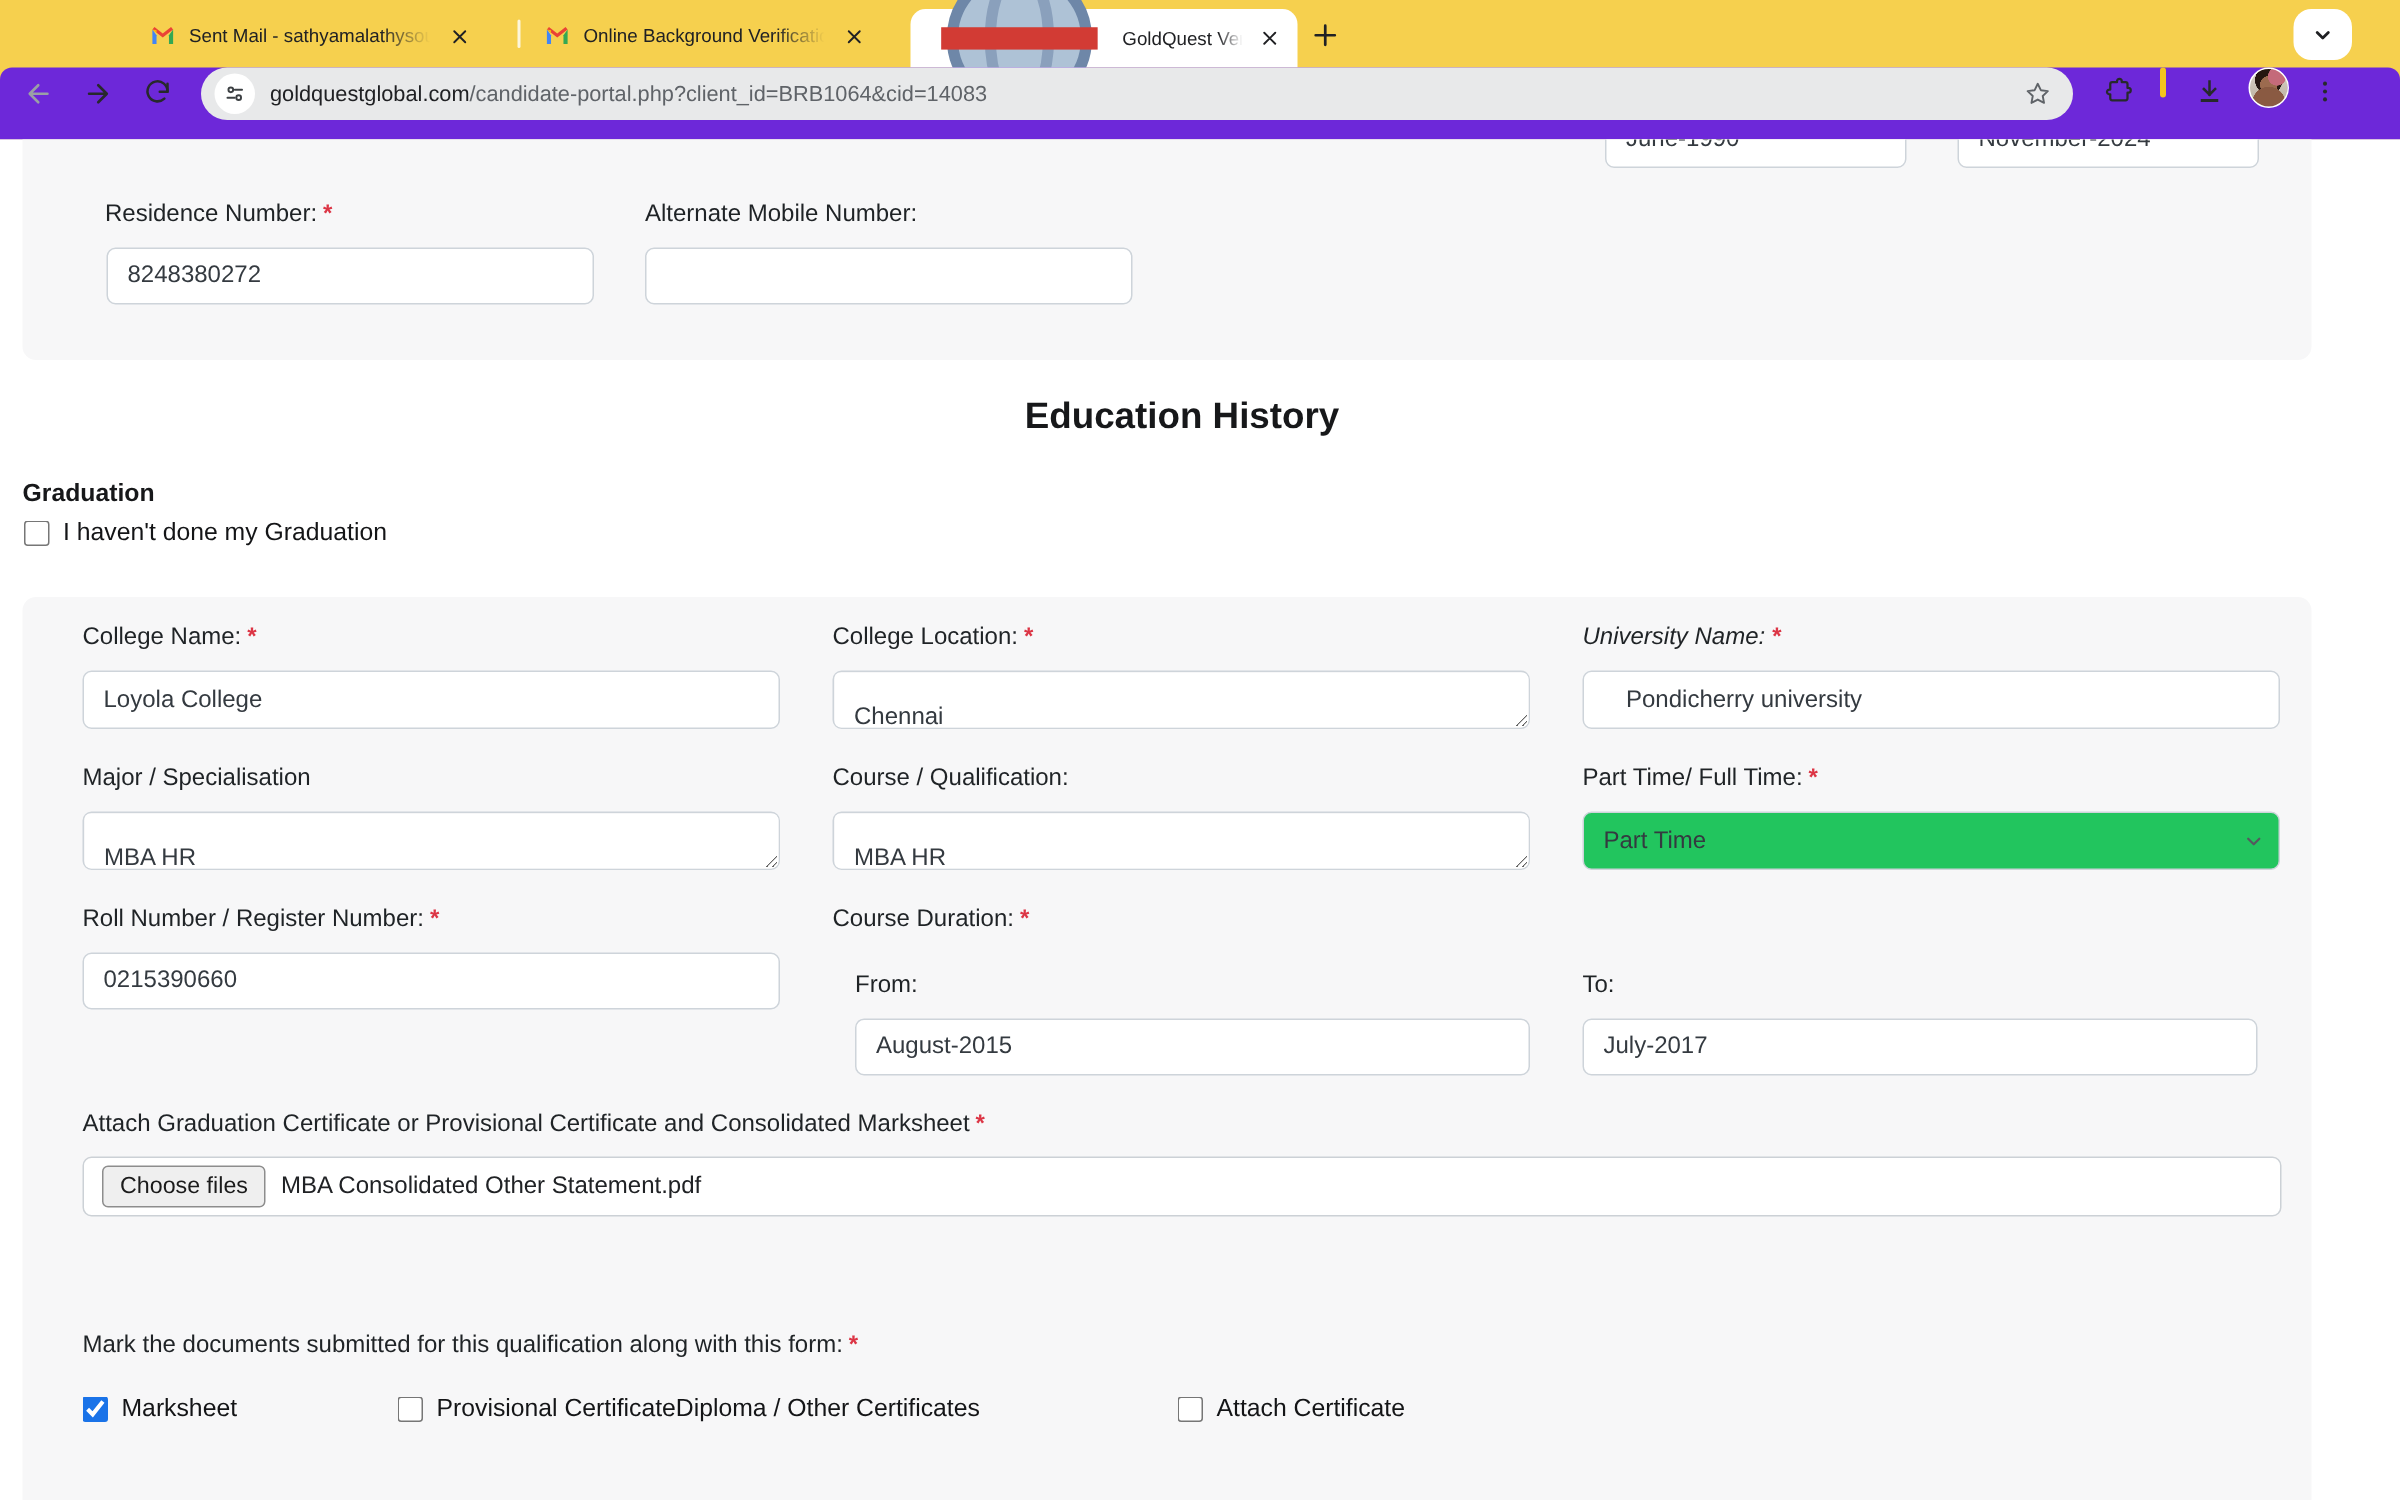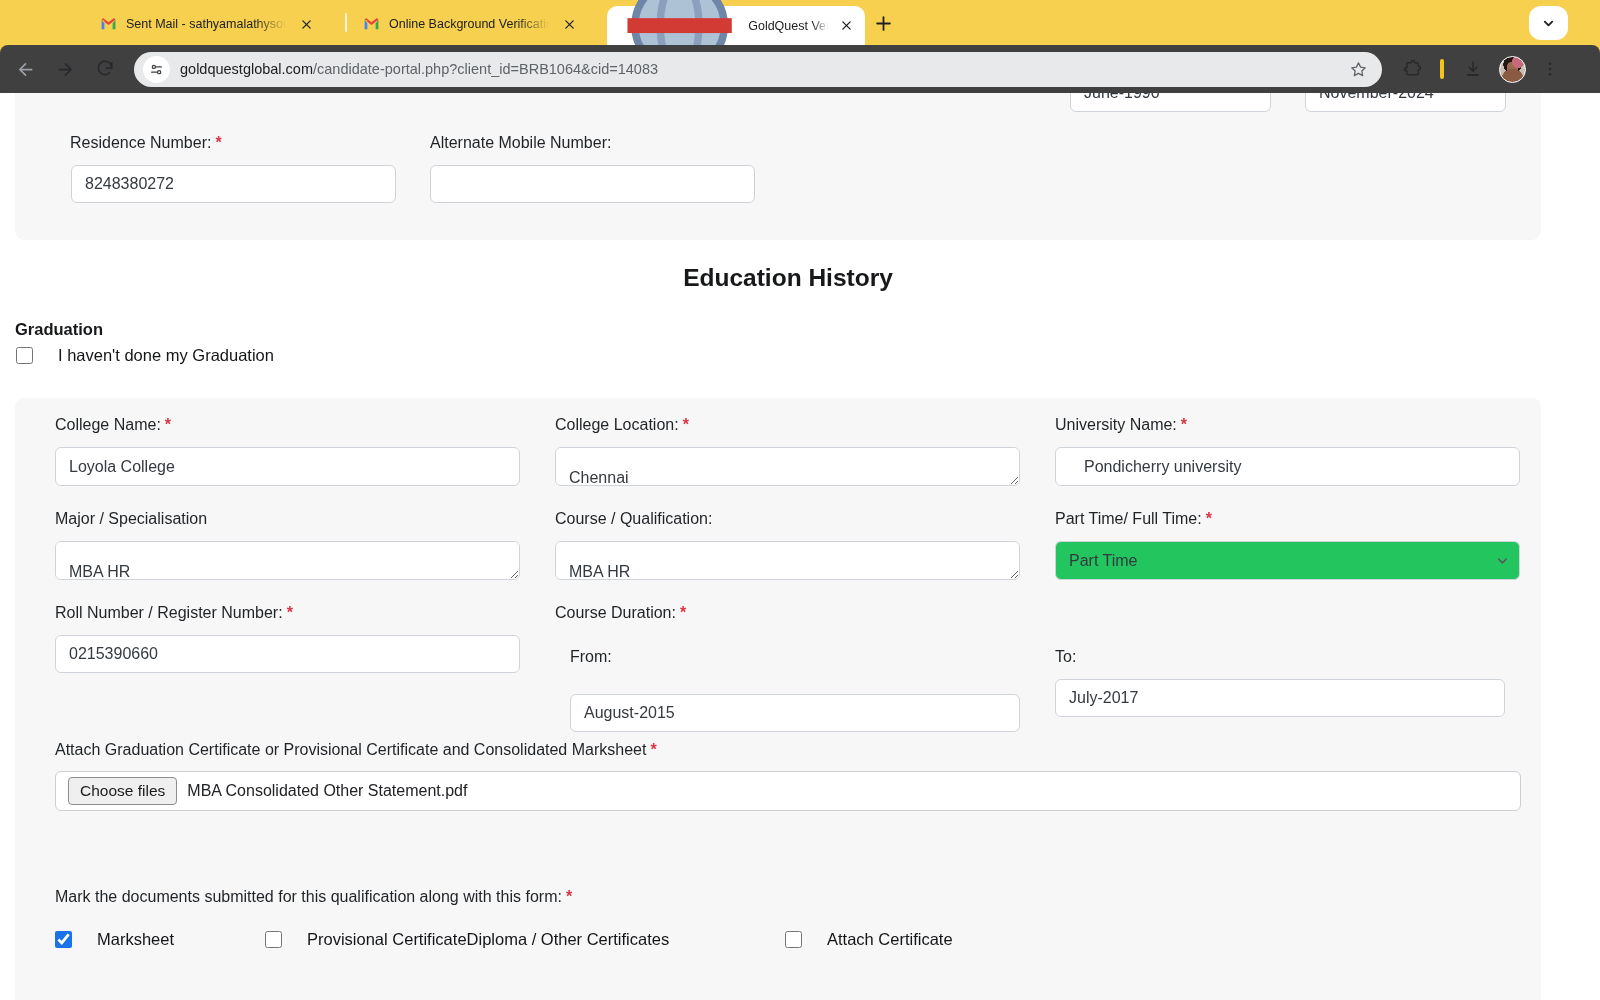--- a/index.html
+++ b/index.html
@@ -16,21 +16,21 @@
     -webkit-mask-image:linear-gradient(90deg,#000 78%,transparent 98%);
     mask-image:linear-gradient(90deg,#000 78%,transparent 98%); }
   .tab-close { width:17px; height:17px; margin-left:8px; display:flex; align-items:center; justify-content:center; border-radius:50%; flex:0 0 auto; cursor:pointer; }
   .tab-inactive-1 { left:100px; width:236px; }
   .tab-inactive-2 { left:363px; width:236px; }
   .tab-sep { position:absolute; left:345px; top:13px; width:2px; height:19px; background:rgba(255,255,255,.8); border-radius:1px; }
   .tab-active { position:absolute; left:607px; top:6px; width:258px; height:39px; background:#fff; border-radius:10px 10px 0 0; display:flex; align-items:center; padding:0 10px 0 13px; }
   .newtab-btn { position:absolute; left:872px; top:12px; width:22px; height:22px; display:flex; align-items:center; justify-content:center; border-radius:50%; }
   .strip-menu { position:absolute; left:1529px; top:6px; width:39px; height:34px; background:#fff; border-radius:12px; display:flex; align-items:center; justify-content:center; }
 
-  .toolbar { position:absolute; top:45px; left:0; width:1600px; height:48px; background:#404040; border-radius:8px 8px 0 0; display:flex; align-items:center; }
+  .toolbar { position:absolute; top:45px; left:0; width:1600px; height:48px; background:#6d28d9; border-radius:8px 8px 0 0; display:flex; align-items:flex-start; }
   .nav-btn { width:34px; height:34px; display:flex; align-items:center; justify-content:center; border-radius:50%; flex:0 0 auto; }
   .nav-back { margin-left:8px; } .nav-fwd { margin-left:6px; } .nav-reload { margin-left:6px; }
   .omnibox { position:relative; margin-left:12px; width:1248px; height:35px; background:#E8E9EA; border-radius:18px; display:flex; align-items:center; padding:0 10px 0 9px; }
   .siteinfo { width:27px; height:27px; background:#fff; border-radius:50%; display:flex; align-items:center; justify-content:center; flex:0 0 auto; }
   .url-text { margin-left:10px; font-size:14.5px; white-space:nowrap; overflow:hidden; flex:1 1 auto; }
   .url-host { color:#202124; } .url-path { color:#5F6368; }
   .bookmark-btn { width:28px; height:28px; display:flex; align-items:center; justify-content:center; flex:0 0 auto; }
   .ext-btn { margin-left:14px; width:32px; height:32px; display:flex; align-items:center; justify-content:center; }
   .theme-divider { width:4px; height:20px; border-radius:2px; background:#F4C41C; margin-left:12px; }
   .dl-btn { margin-left:13px; width:32px; height:32px; display:flex; align-items:center; justify-content:center; }
@@ -55,21 +55,21 @@
   .t-input { height:38px; }
   .t-area { height:39px; padding-top:20px; resize:both; overflow:auto; line-height:20px; }
   .t-select { height:39px; appearance:none; -webkit-appearance:none; background:#22c55e; }
   .sel-wrap { position:absolute; } .sel-wrap .t-select { position:relative; width:100%; height:100%; }
   .sel-chev { position:absolute; right:11px; top:50%; transform:translateY(-50%); pointer-events:none; }
 
   .clipped-input { top:-19px; height:38px; width:201px; line-height:36px; }
 
   .page-h2 { position:absolute; left:0; top:171px; width:1576px; text-align:center; font-size:24.5px; font-weight:700; color:#17181A; }
   .grad-title { position:absolute; left:15px; top:227px; font-size:16.5px; font-weight:700; color:#17181A; }
-  .chk-row { position:absolute; display:flex; align-items:center; gap:25px; font-size:16.5px; color:#141517; }
+  .chk-row { position:absolute; display:flex; align-items:center; gap:9px; font-size:16.5px; color:#141517; }
   input[type="checkbox"] { width:17px; height:17px; accent-color:#1A73E8; margin:0; flex:0 0 auto; }
 
   .filebox { position:absolute; left:55px; top:678px; width:1466px; height:40px; background:#fff; border:1px solid #CCD1D6; border-radius:6px; display:flex; align-items:center; padding-left:12px; }
   .choose-btn { height:28px; padding:0 11px; background:#EFEFEF; border:1px solid #8D8D8D; border-radius:4px; font-size:15.5px; color:#1b1b1b; font-family:inherit; }
   .filename { margin-left:10px; font-size:16px; color:#202225; }
 </style>
 </head>
 <body>
 
 <div class="screen">
@@ -220,21 +220,21 @@
     </div>
 
     <div class="card card-grad"></div>
 
     <div class="f-label" style="left:55px; top:323px;"><span>College Name:</span><span class="req">*</span></div>
     <input class="t-input" style="left: 55px; top: 354px; width: 465px; height: 39px;" value="Loyola College">
 
     <div class="f-label" style="left:555px; top:323px;"><span>College Location:</span><span class="req">*</span></div>
     <textarea class="t-area" style="left: 555px; top: 354px; width: 465px;">Chennai</textarea>
 
-    <div class="f-label" style="left:1055px; top:323px;"><span>University Name:</span><span class="req">*</span></div>
+    <div class="f-label" style="left:1055px; top:323px;font-style:italic;"><span>University Name:</span><span class="req">*</span></div>
     <input class="t-input" style="left: 1055px; top: 354px; width: 465px; height: 39px; padding-left: 28px;" value="Pondicherry university">
 
     <div class="f-label" style="left:55px; top:417px;">Major / Specialisation</div>
     <textarea class="t-area" style="left: 55px; top: 448px; width: 465px;">MBA HR</textarea>
 
     <div class="f-label" style="left:555px; top:417px;">Course / Qualification:</div>
     <textarea class="t-area" style="left: 555px; top: 448px; width: 465px;">MBA HR</textarea>
 
     <div class="f-label" style="left:1055px; top:417px;"><span>Part Time/ Full Time:</span><span class="req">*</span></div>
     <div class="sel-wrap" style="left:1055px; top:448px; width:465px; height:39px;">
@@ -245,21 +245,21 @@
           <path d="M3 5l4 4 4-4" fill="none" stroke="#55595E" stroke-width="1.6" stroke-linecap="round" stroke-linejoin="round"></path>
         </svg>
     </div>
 
     <div class="f-label" style="left:55px; top:511px;"><span>Roll Number / Register Number:</span><span class="req">*</span></div>
     <input class="t-input" style="left: 55px; top: 542px; width: 465px;" value="0215390660">
 
     <div class="f-label" style="left:555px; top:511px;"><span>Course Duration:</span><span class="req">*</span></div>
 
     <div class="f-label" style="left:570px; top:555px;">From:</div>
-    <input class="t-input" style="left: 570px; top: 586px; width: 450px; margin-top: 15px;" value="August-2015">
+    <input class="t-input" style="left: 570px; top: 586px; width: 450px;" value="August-2015">
 
     <div class="f-label" style="left:1055px; top:555px;">To:</div>
     <input class="t-input" style="left: 1055px; top: 586px; width: 450px;" value="July-2017">
 
     <div class="f-label" style="left:55px; top:648px;"><span>Attach Graduation Certificate or Provisional Certificate and Consolidated Marksheet</span><span class="req">*</span></div>
     <div class="filebox">
       <button class="choose-btn">Choose files</button>
       <span class="filename">MBA Consolidated Other Statement.pdf</span>
     </div>
 

